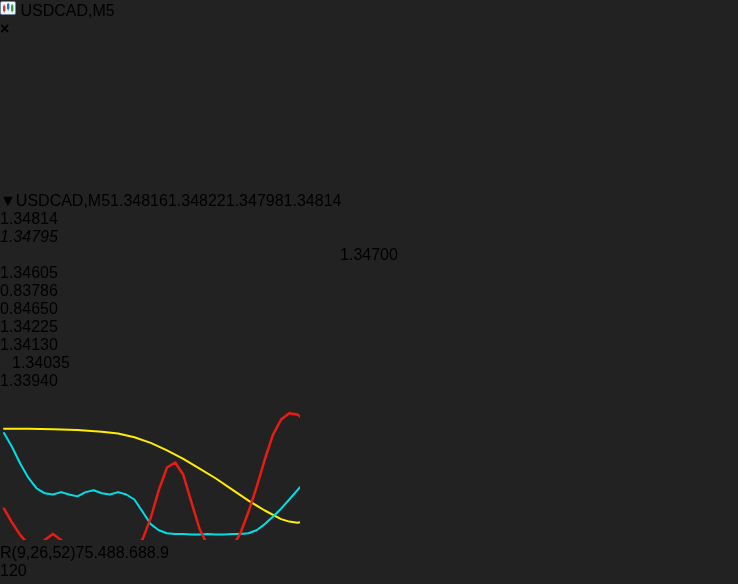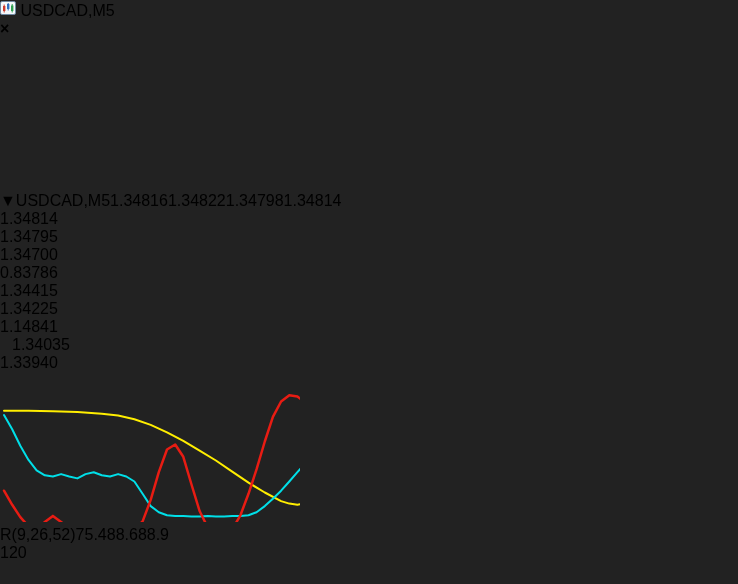--- a/index.html
+++ b/index.html
@@ -229,26 +229,27 @@
         <text x="378.90000000000003" y="287.807692307692" text-anchor="middle" fill="#ff4fa7" font-size="10" font-family="&quot;DejaVu Sans&quot;, sans-serif">★</text>
         <polygon points="382.975,291.75384615384206 388.475,299.75384615384206 385.27500000000003,299.75384615384206 385.27500000000003,312.75384615384206 380.675,312.75384615384206 380.675,299.75384615384206 377.475,299.75384615384206" fill="#ff4fa7"></polygon>
       </svg>
 
     <div class="chart-header">
       <span class="tri">▼</span><span>USDCAD,M5</span><span>1.34816</span><span>1.34822</span><span>1.34798</span><span>1.34814</span>
     </div>
 
     <div class="main-axis" id="main-axis">
       <div class="price-tag" id="price-tag" style="top: 27.8769px;">1.34814</div>
-    <div class="axis-label" style="top: 36.8077px;">1.34795</div>
-        <div class="axis-label" style="top: 68.9615px;">1.34700</div>
+    <div class="axis-label" style="top: 36.8077px; font-style: italic;">1.34795</div>
+        <div class="axis-label" style="top: 68.9615px; text-align: center;">1.34700</div>
+        <div class="axis-label" style="top: 101.115px;">1.34605</div>
         <div class="axis-label" style="top: 133.269px;">0.83786</div>
-        <div class="axis-label" style="top: 165.423px;">1.34415</div>
+        <div class="axis-label" style="top: 165.423px;">0.84650</div>
         <div class="axis-label" style="top: 229.731px;">1.34225</div>
-        <div class="axis-label" style="top: 261.885px;">1.14841</div>
+        <div class="axis-label" style="top: 261.885px;">1.34130</div>
         <div class="axis-label" style="top: 294.038px; padding-left: 12px;">1.34035</div>
         <div class="axis-label" style="top: 326.192px;">1.33940</div>
       </div>
 
     <div class="pane-sep"></div>
 
     <svg id="sub-svg">
         <line x1="36" y1="0" x2="36" y2="165" class="grid" shape-rendering="crispEdges"></line>
         <line x1="102" y1="0" x2="102" y2="165" class="grid" shape-rendering="crispEdges"></line>
         <line x1="168" y1="0" x2="168" y2="165" class="grid" shape-rendering="crispEdges"></line>

